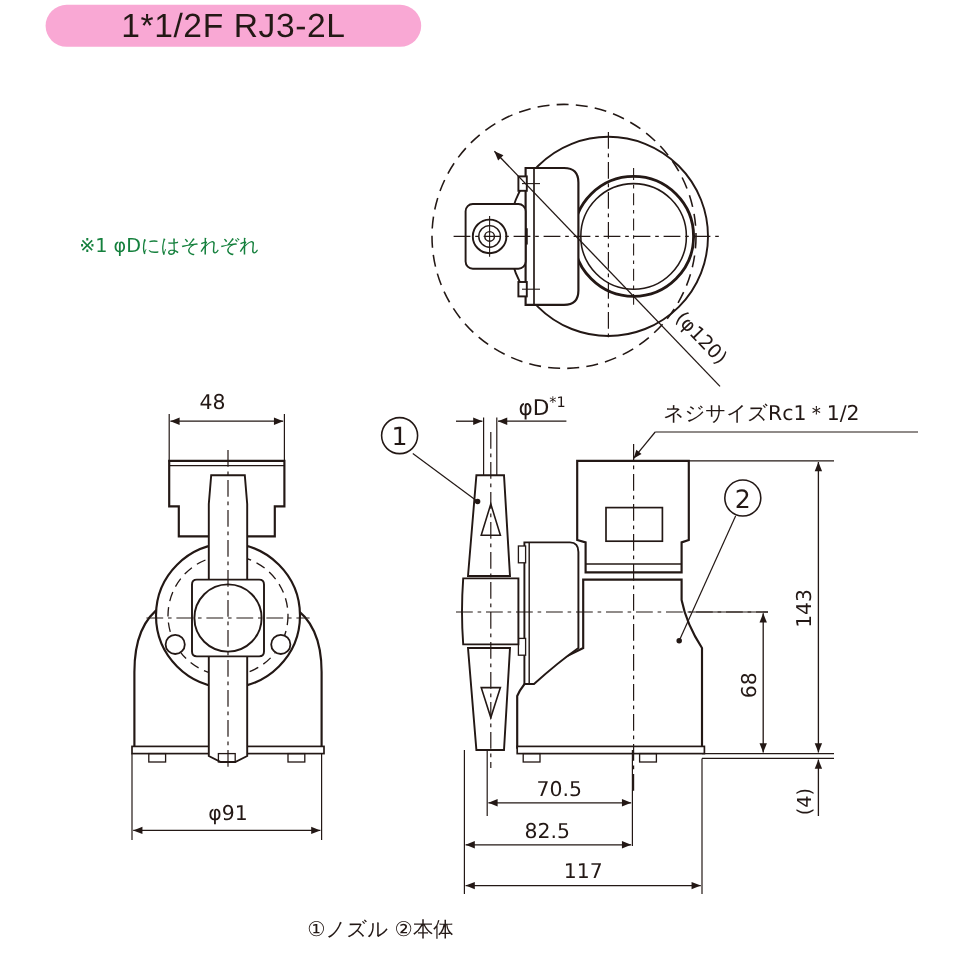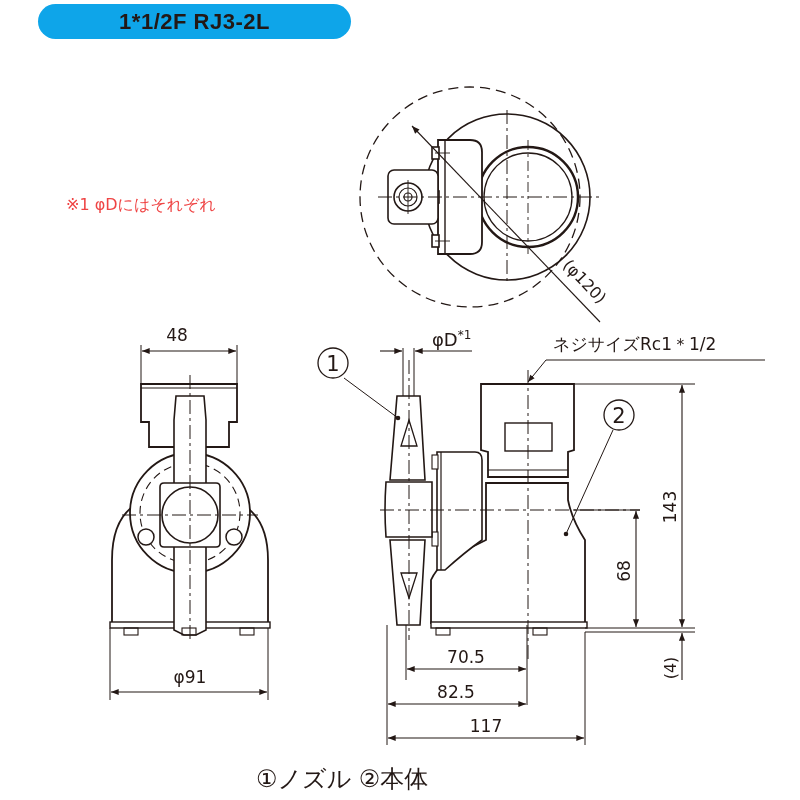--- a/index.html
+++ b/index.html
@@ -1,22 +1,22 @@
 <!DOCTYPE html>
 <html><head>
 <meta charset="utf-8">
 <style>
   html, body { margin:0; padding:0; background:#ffffff; }
   body { width:800px; height:800px; position:relative; overflow:hidden; font-family:"DejaVu Sans", sans-serif; color:#231815; }
-  .title-pill { position:absolute; left:38px; top:4px; width:313px; height:35px; background:#0ea5e9; border-radius:18px; display:flex; align-items:center; justify-content:center; font-family:"Liberation Sans", sans-serif; font-size:22px; color:#231815; letter-spacing:0.5px;font-weight:bold; }
+  .title-pill { position:absolute; left:38px; top:4px; width:313px; height:35px; background:#f9a8d4; border-radius:18px; display:flex; align-items:center; justify-content:center; font-family:"Liberation Sans", sans-serif; font-size:28px; color:#231815; letter-spacing:0.5px; }
   svg { position:absolute; left:0; top:0; }
-  .note { position:absolute; left:66px; top:191px; font-size:16px; line-height:27px; color:#ef4444; }
+  .note { position:absolute; left:66px; top:191px; font-size:16px; line-height:27px; color:#15803d; }
   .note .l2 { padding-left:37px; }
   .t { font-family:"DejaVu Sans", sans-serif; fill:#231815; }
-  .legend { position:absolute; left:256px; top:763px; font-size:24px; color:#231815; white-space:pre; }
+  .legend { position:absolute; left:256px; top:763px; font-size:17px; color:#231815; white-space:pre; }
 </style>
 </head>
 <body>
 
 <div class="title-pill">1*1/2F RJ3-2L</div>
 
 <div class="note">
   <div>※1 φDにはそれぞれ</div>
 </div>
 

